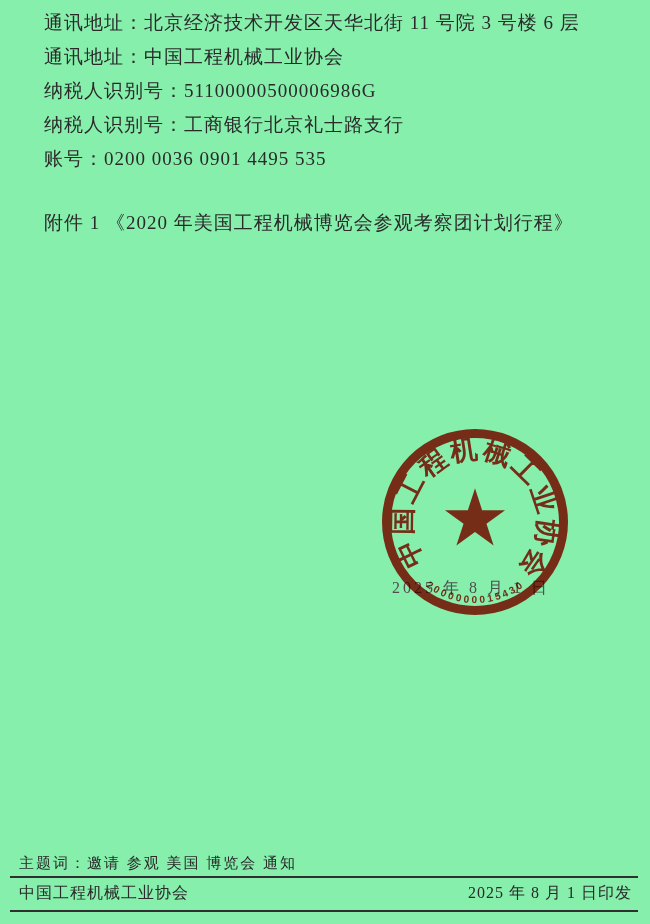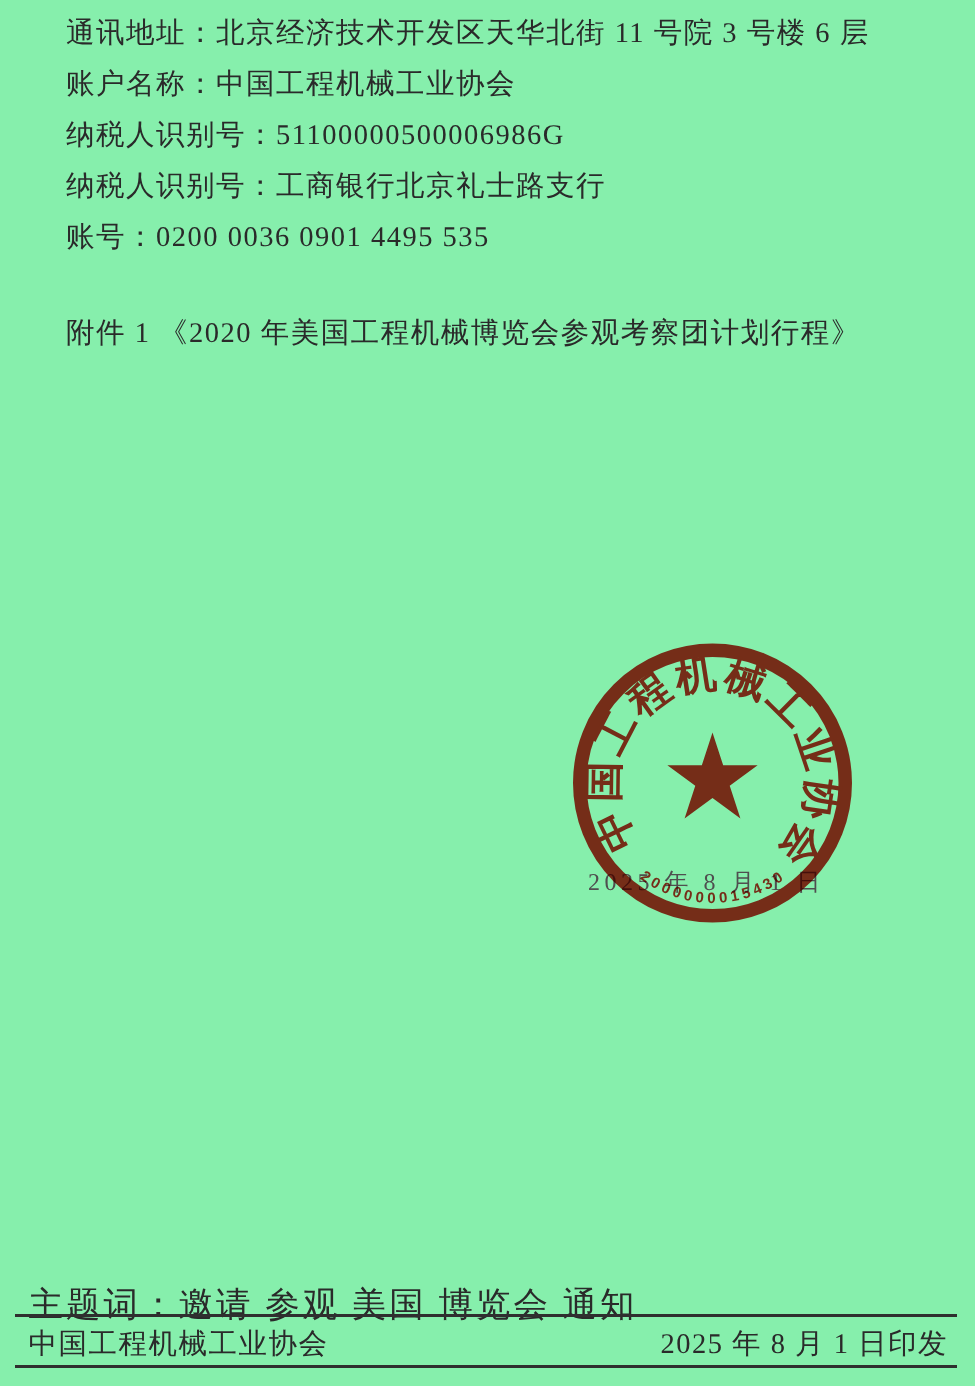--- a/index.html
+++ b/index.html
@@ -96,21 +96,21 @@
     top: 58px;
     width: 68px;
     height: 66px;
   }
 
   
   .keywords-line {
     position: absolute;
     left: 19px;
     top: 854px;
-    font-size: 23px;
+    font-size: 15px;
     letter-spacing: 2px;
     white-space: nowrap;
     text-align: right;
   }
   .rule {
     position: absolute;
     left: 10px;
     width: 628px;
     height: 2px;
     background: #2f2f2f;
@@ -118,33 +118,33 @@
   .rule1 { top: 876px; }
   .rule2 { top: 910px; }
   .footer-row {
     position: absolute;
     left: 19px;
     top: 883px;
     width: 613px;
     display: flex;
     justify-content: space-between;
     align-items: flex-start;
-    font-size: 19px;
+    font-size: 16px;
     letter-spacing: 1px;
     white-space: nowrap;
   }
 </style>
 </head>
 <body>
 
 <div class="page">
 
   <div class="info-block">
     <div>通讯地址：北京经济技术开发区天华北街 11 号院 3 号楼 6 层</div>
-    <div>账户名称：中国工程机械工业协会</div>
+    <div>通讯地址：中国工程机械工业协会</div>
     <div>纳税人识别号：51100000500006986G</div>
     <div>纳税人识别号：工商银行北京礼士路支行</div>
     <div>账号：0200 0036 0901 4495 535</div>
   </div>
 
   <div class="attach-block">
     <div>附件 1  《2020 年美国工程机械博览会参观考察团计划行程》</div>
   </div>
 
   <div class="stamp-date">2025 年 8 月 1 日</div>

